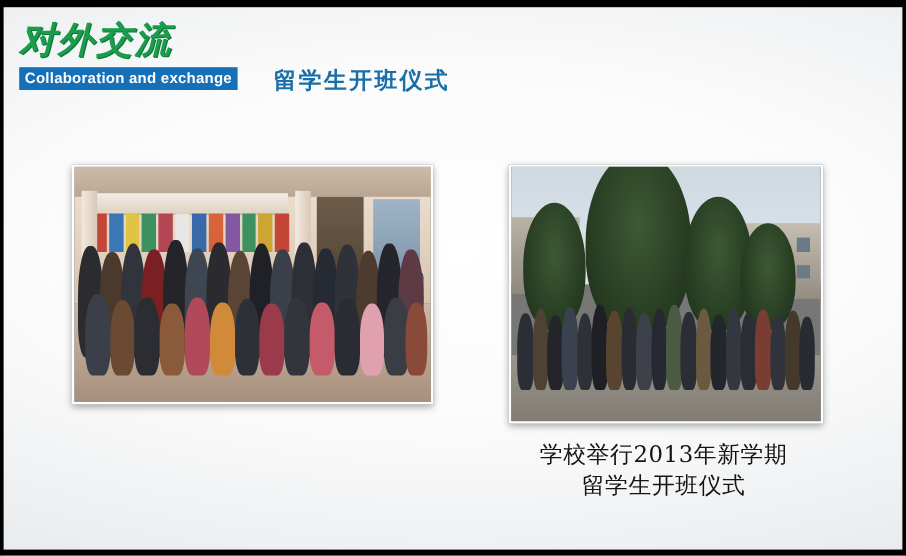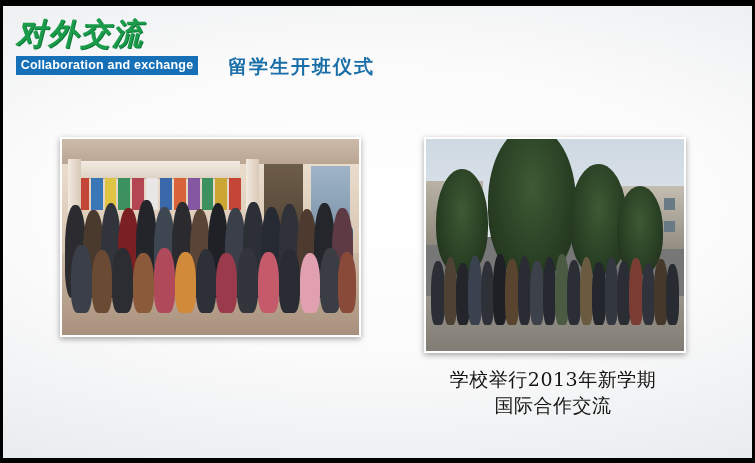--- a/index.html
+++ b/index.html
@@ -346,14 +346,14 @@
         <span style="left:75%;top:18%;width:5.5%;height:72%;background:#2a2d34"></span>
         <span style="left:80%;top:15%;width:5.5%;height:75%;background:#7a3d34"></span>
         <span style="left:85%;top:20%;width:5.5%;height:70%;background:#30333b"></span>
         <span style="left:90%;top:16%;width:5.5%;height:74%;background:#45392c"></span>
         <span style="left:95%;top:21%;width:5%;height:69%;background:#282b32"></span>
       </div>
     </div>
   </div>
 
   <div class="caption" id="caption-right">学校举行2013年新学期
-国际合作交流</div>
+留学生开班仪式</div>
 </div>
 
 </body></html>

